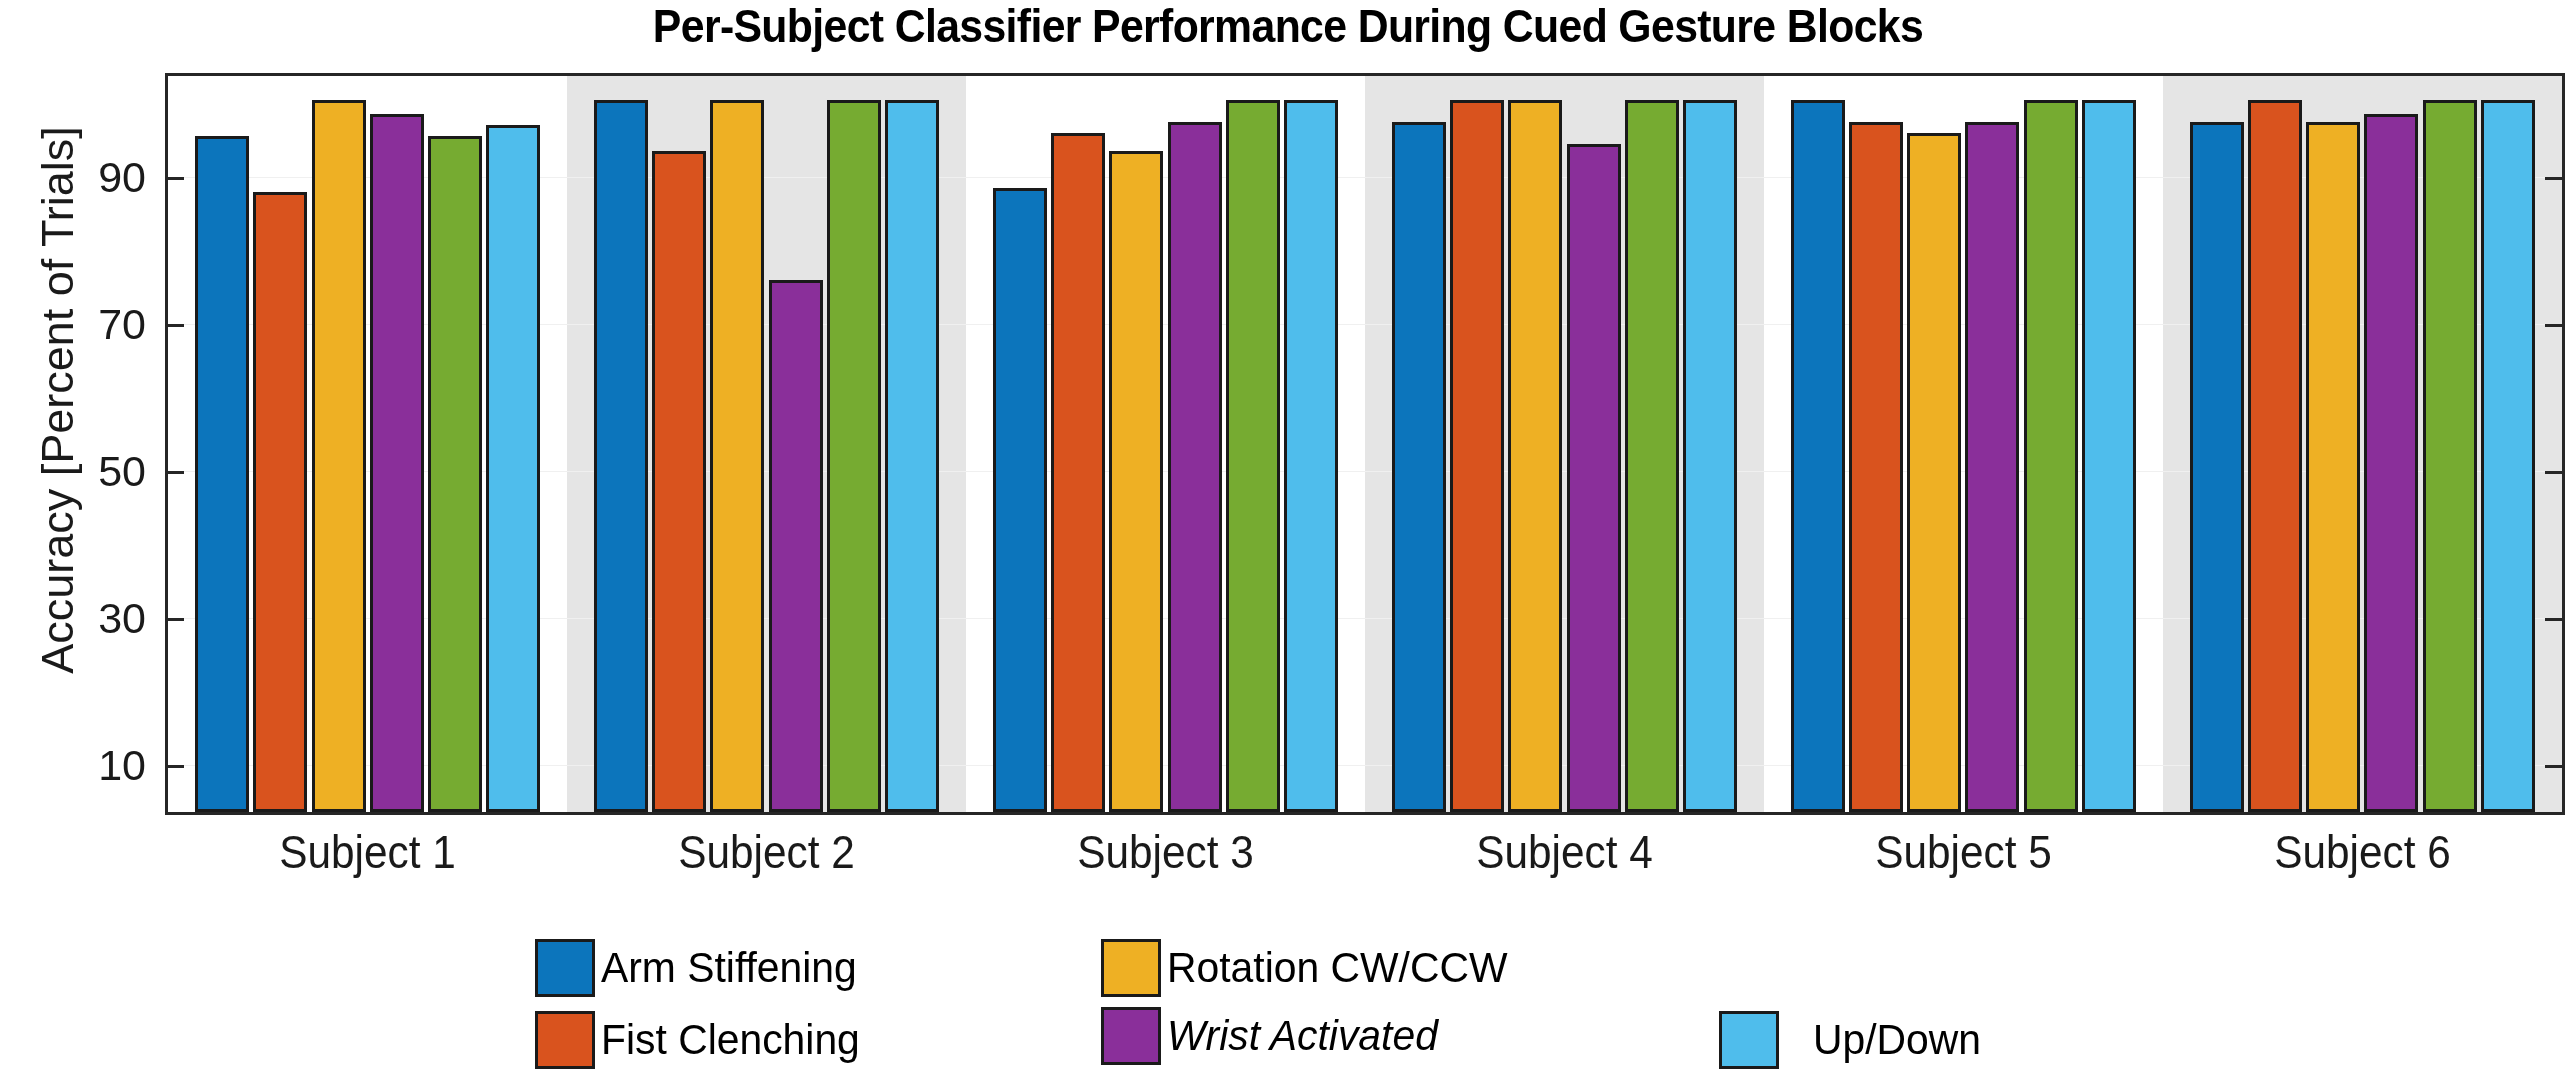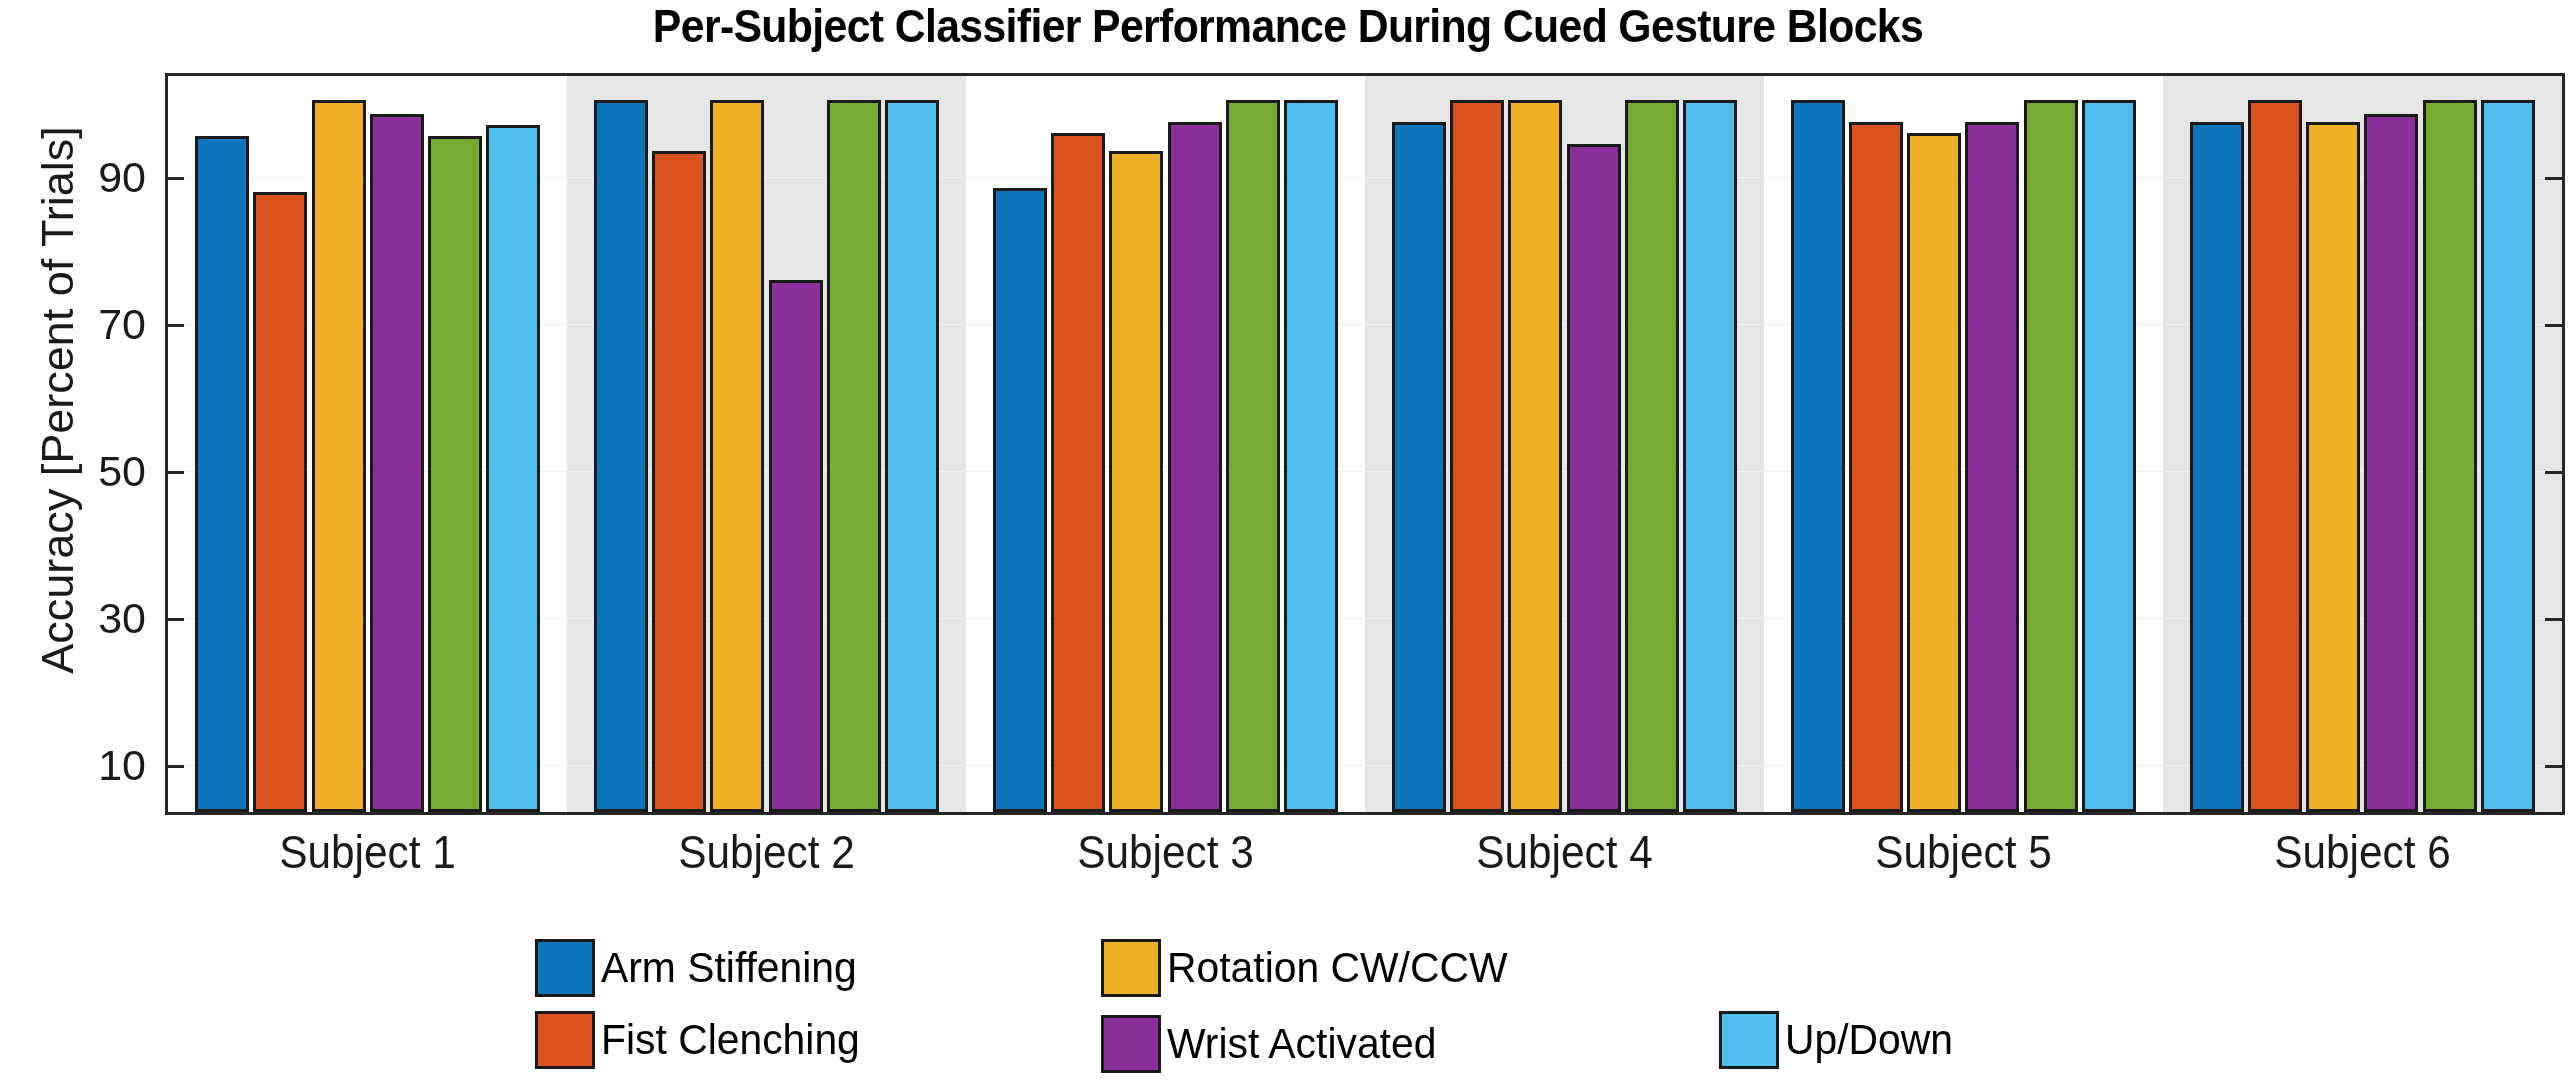--- a/index.html
+++ b/index.html
@@ -249,24 +249,24 @@
         <div class="legend-text">Arm Stiffening</div>
       </div>
       <div class="legend-entry" style="left: 0px; top: 72px;">
         <div class="legend-swatch" style="background: rgb(217, 83, 30);"></div>
         <div class="legend-text">Fist Clenching</div>
       </div>
       <div class="legend-entry" style="left: 566px; top: 0px; justify-content: space-between;">
         <div class="legend-swatch" style="background: rgb(238, 176, 36);"></div>
         <div class="legend-text">Rotation CW/CCW</div>
       </div>
-      <div class="legend-entry" style="left: 566px; top: 76px;">
+      <div class="legend-entry" style="left: 566px; top: 68px; font-style: italic;">
         <div class="legend-swatch" style="background: rgb(138, 47, 154);"></div>
         <div class="legend-text">Wrist Activated</div>
       </div>
-      <div class="legend-entry" style="left: 1184px; top: 72px;">
+      <div class="legend-entry" style="left: 1184px; top: 72px; gap: 28px;">
         <div class="legend-swatch" style="background: rgb(79, 189, 236);"></div>
         <div class="legend-text">Up/Down</div>
       </div>
     </div>
 
 </div>
 
 
 </body></html>

